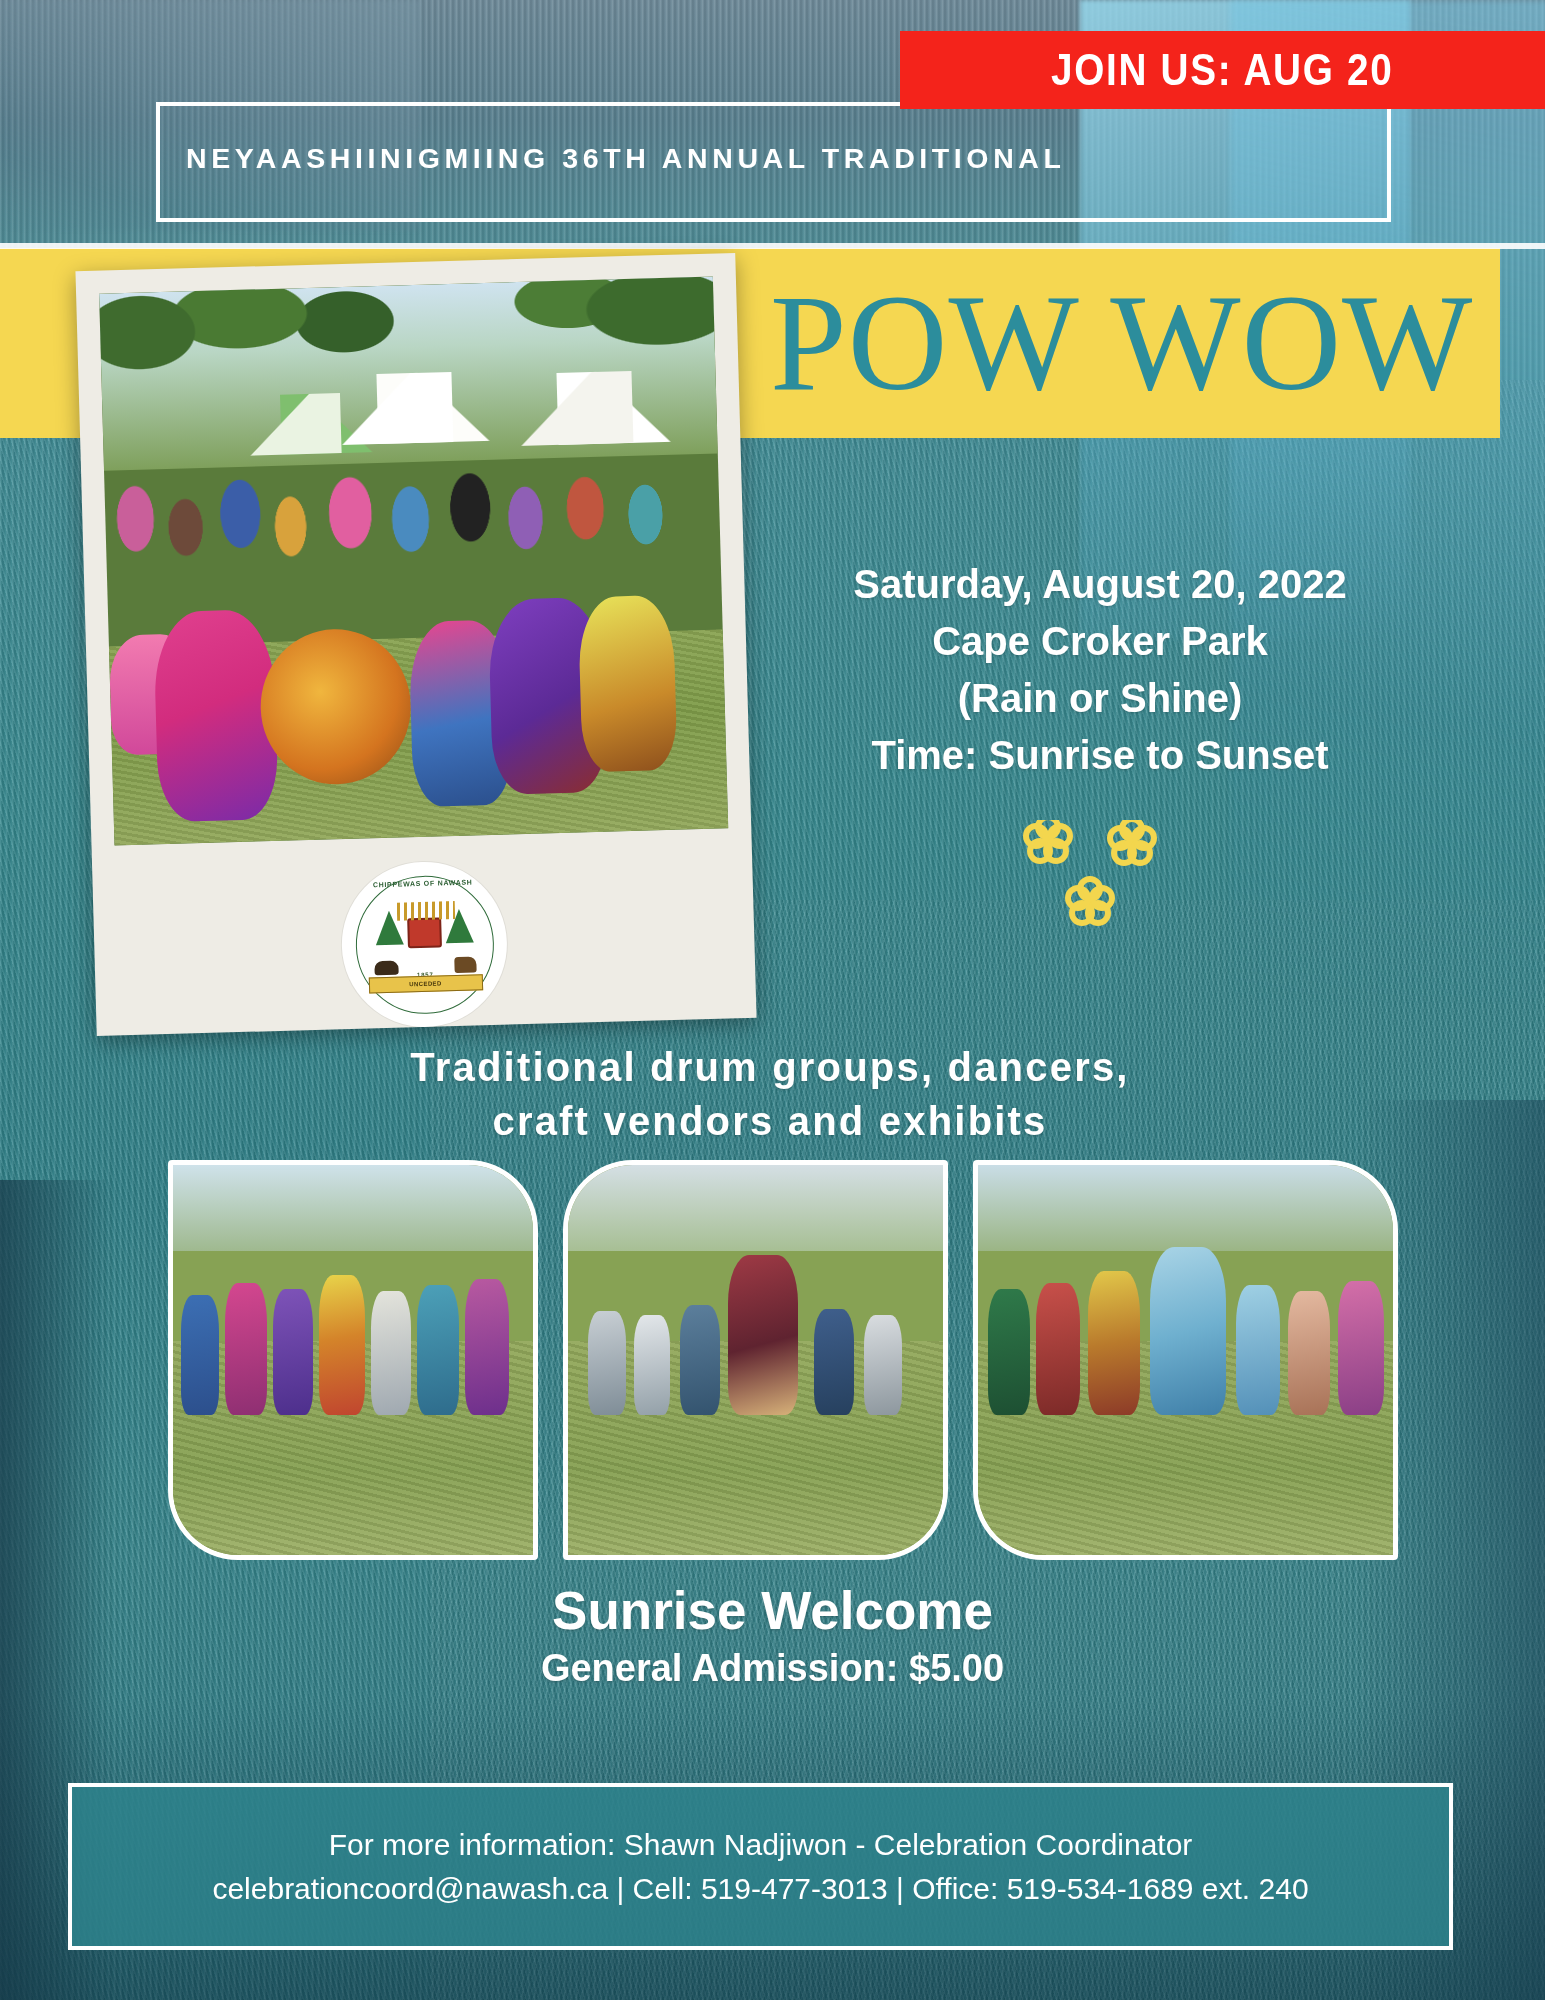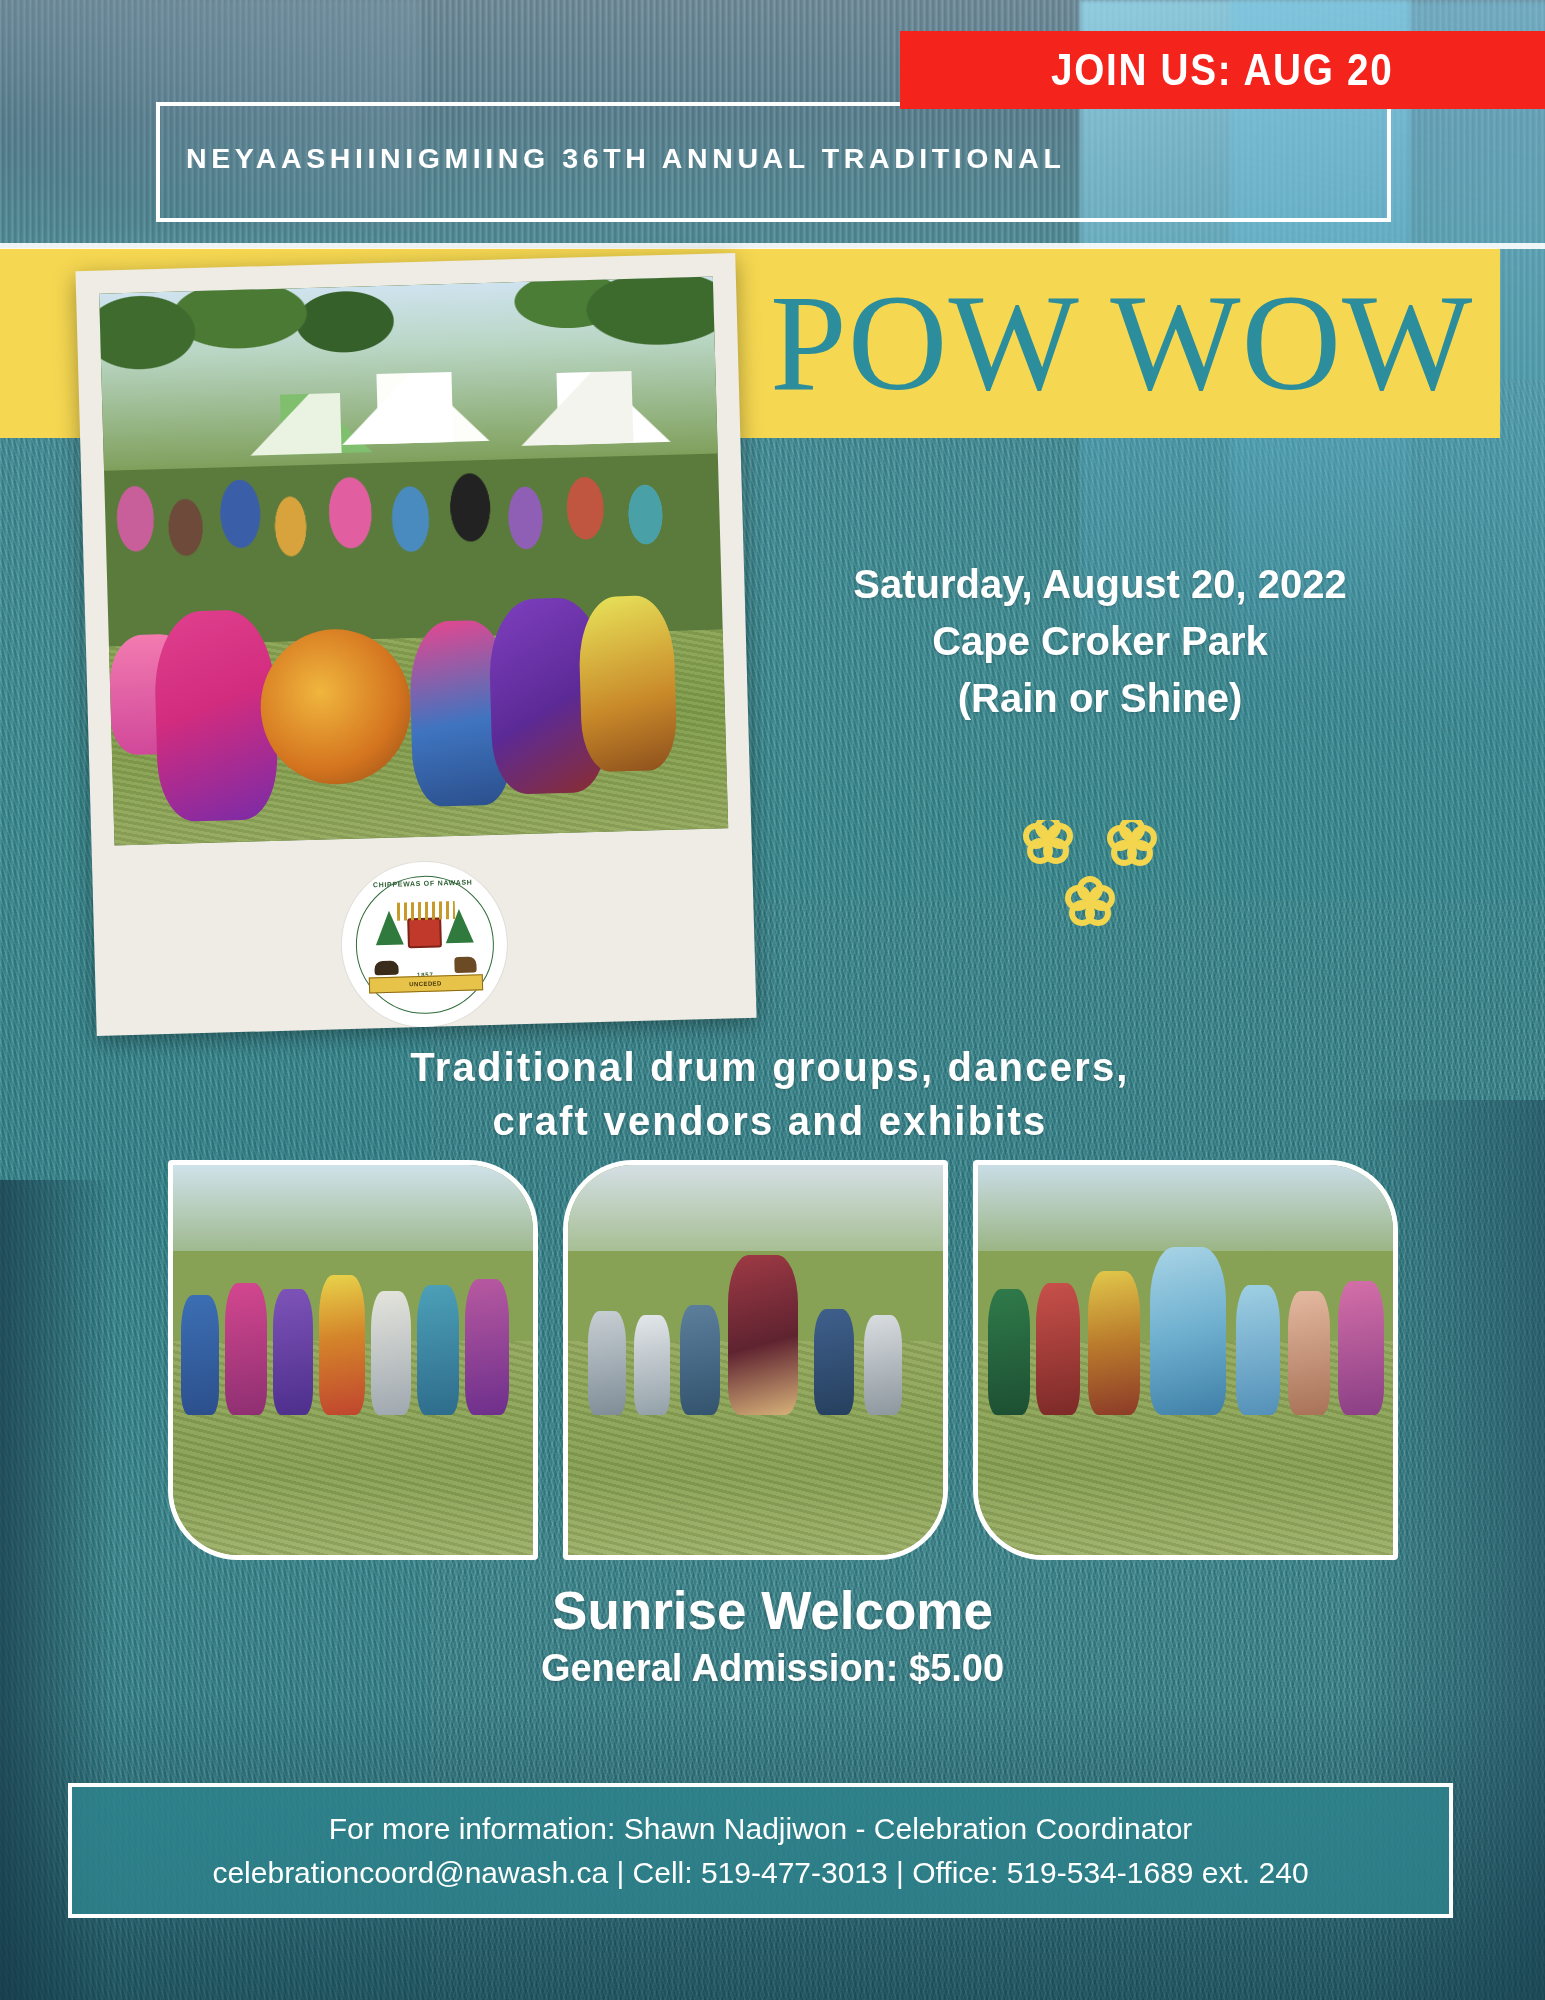--- a/index.html
+++ b/index.html
@@ -280,21 +280,21 @@
   .admission{
     position:absolute; left:100px; top:1580px; width:1345px; text-align:center;
     color:#ffffff; z-index:6; text-shadow:0 1px 3px rgba(0,0,0,.22);
   }
   .adm-line1{ font-weight:700; font-size:53px; line-height:62px; }
   .adm-line2{ font-weight:700; font-size:38px; line-height:52px; }
   .adm-line3{ font-weight:700; font-size:38px; line-height:52px; }
 
   
   .contact{
-    position:absolute; left:68px; top:1783px; width:1385px; height:135px;
+    position:absolute; left:68px; top:1783px; width:1385px; height:167px;
     background:rgba(45,130,140,.86);
     border:4px solid #ffffff;
     display:flex; flex-direction:column; align-items:center; justify-content:center;
     z-index:7;
   }
   .contact-line{
     color:#ffffff; font-size:30px; line-height:44px; font-weight:400;
     white-space:nowrap;
   }
 
@@ -359,20 +359,21 @@
         <div class="seal-dates">1857</div>
         <div class="seal-banner">UNCEDED</div>
       </div>
     </div>
   </div>
 
   <div class="details">
     <div>Saturday, August 20, 2022</div>
     <div>Cape Croker Park</div>
     <div>(Rain or Shine)</div>
+    <div>Time: Sunrise to Sunset</div>
   </div>
 
   <div class="flowers">
     <svg width="170" height="140" viewBox="0 0 170 140">
       <g fill="none" stroke="#f3d64e" stroke-width="6">
         <g transform="translate(28,20)">
           <circle cx="0" cy="-13" r="10"></circle>
             <circle cx="12" cy="-4" r="10"></circle>
           <circle cx="8" cy="11" r="10"></circle>
             <circle cx="-8" cy="11" r="10"></circle>

